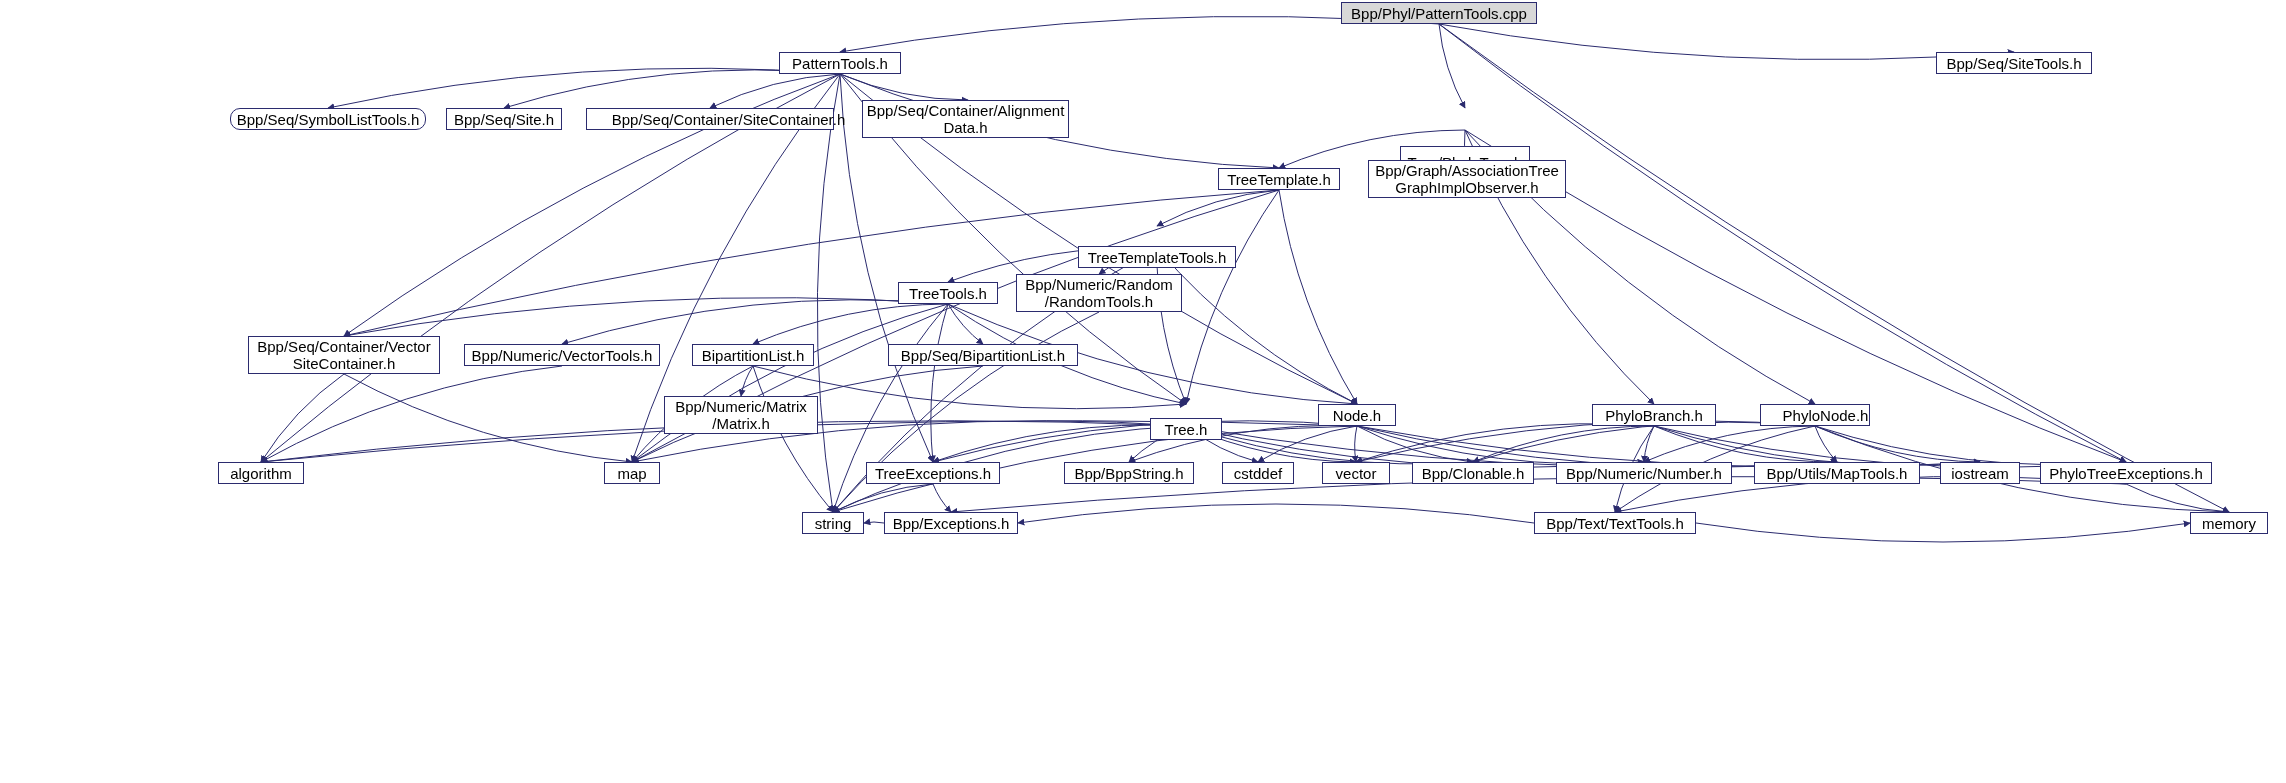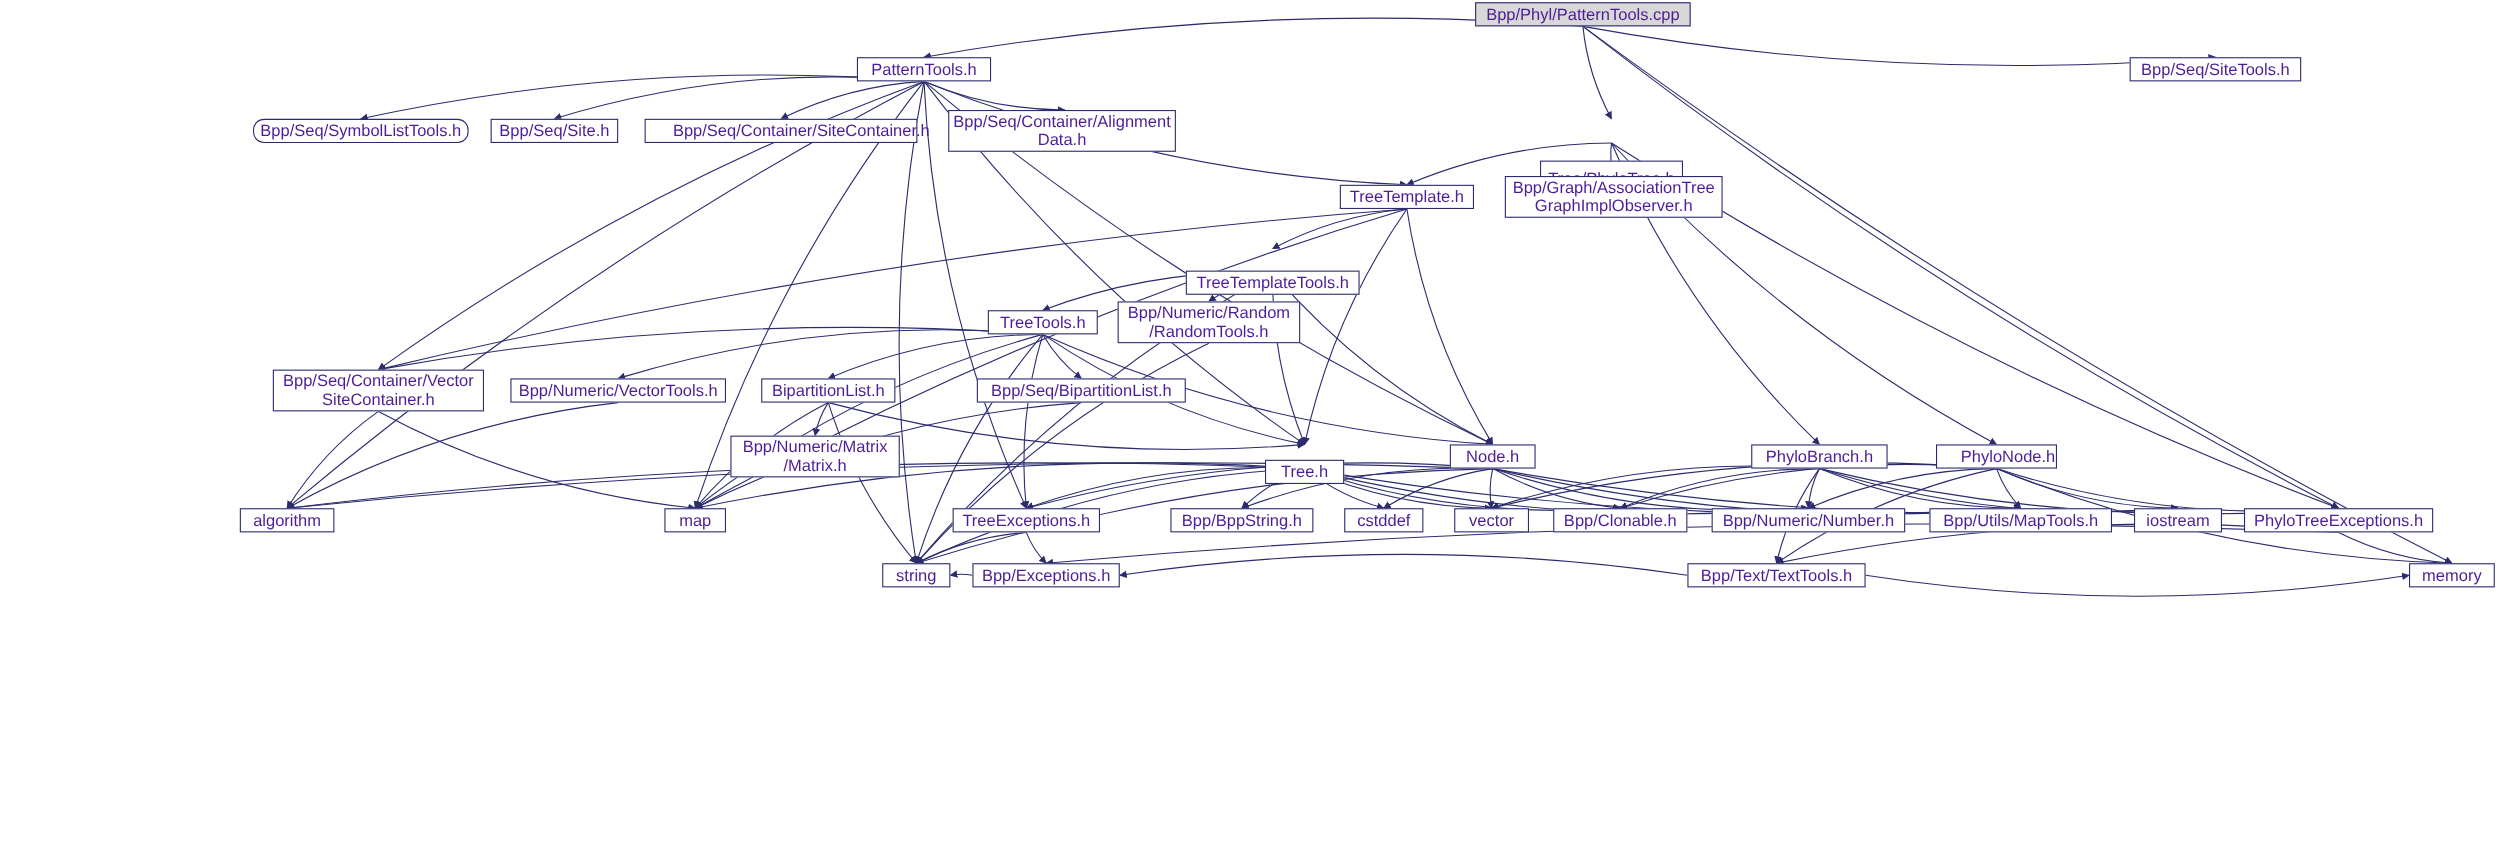--- a/index.html
+++ b/index.html
@@ -21,21 +21,21 @@
     top: 0;
     width: 2286px;
     height: 783px;
     pointer-events: none;
   }
   .node {
     position: absolute;
     box-sizing: border-box;
     border: 1px solid #2b2b6e;
     background: #ffffff;
-    color: #4c1d95;
+    color: #000000;
     font-size: 15px;
     line-height: 17px;
     display: flex;
     align-items: center;
     justify-content: center;
     text-align: center;
     white-space: pre-line;
     padding: 0 3px;
   }
   .node.root {

